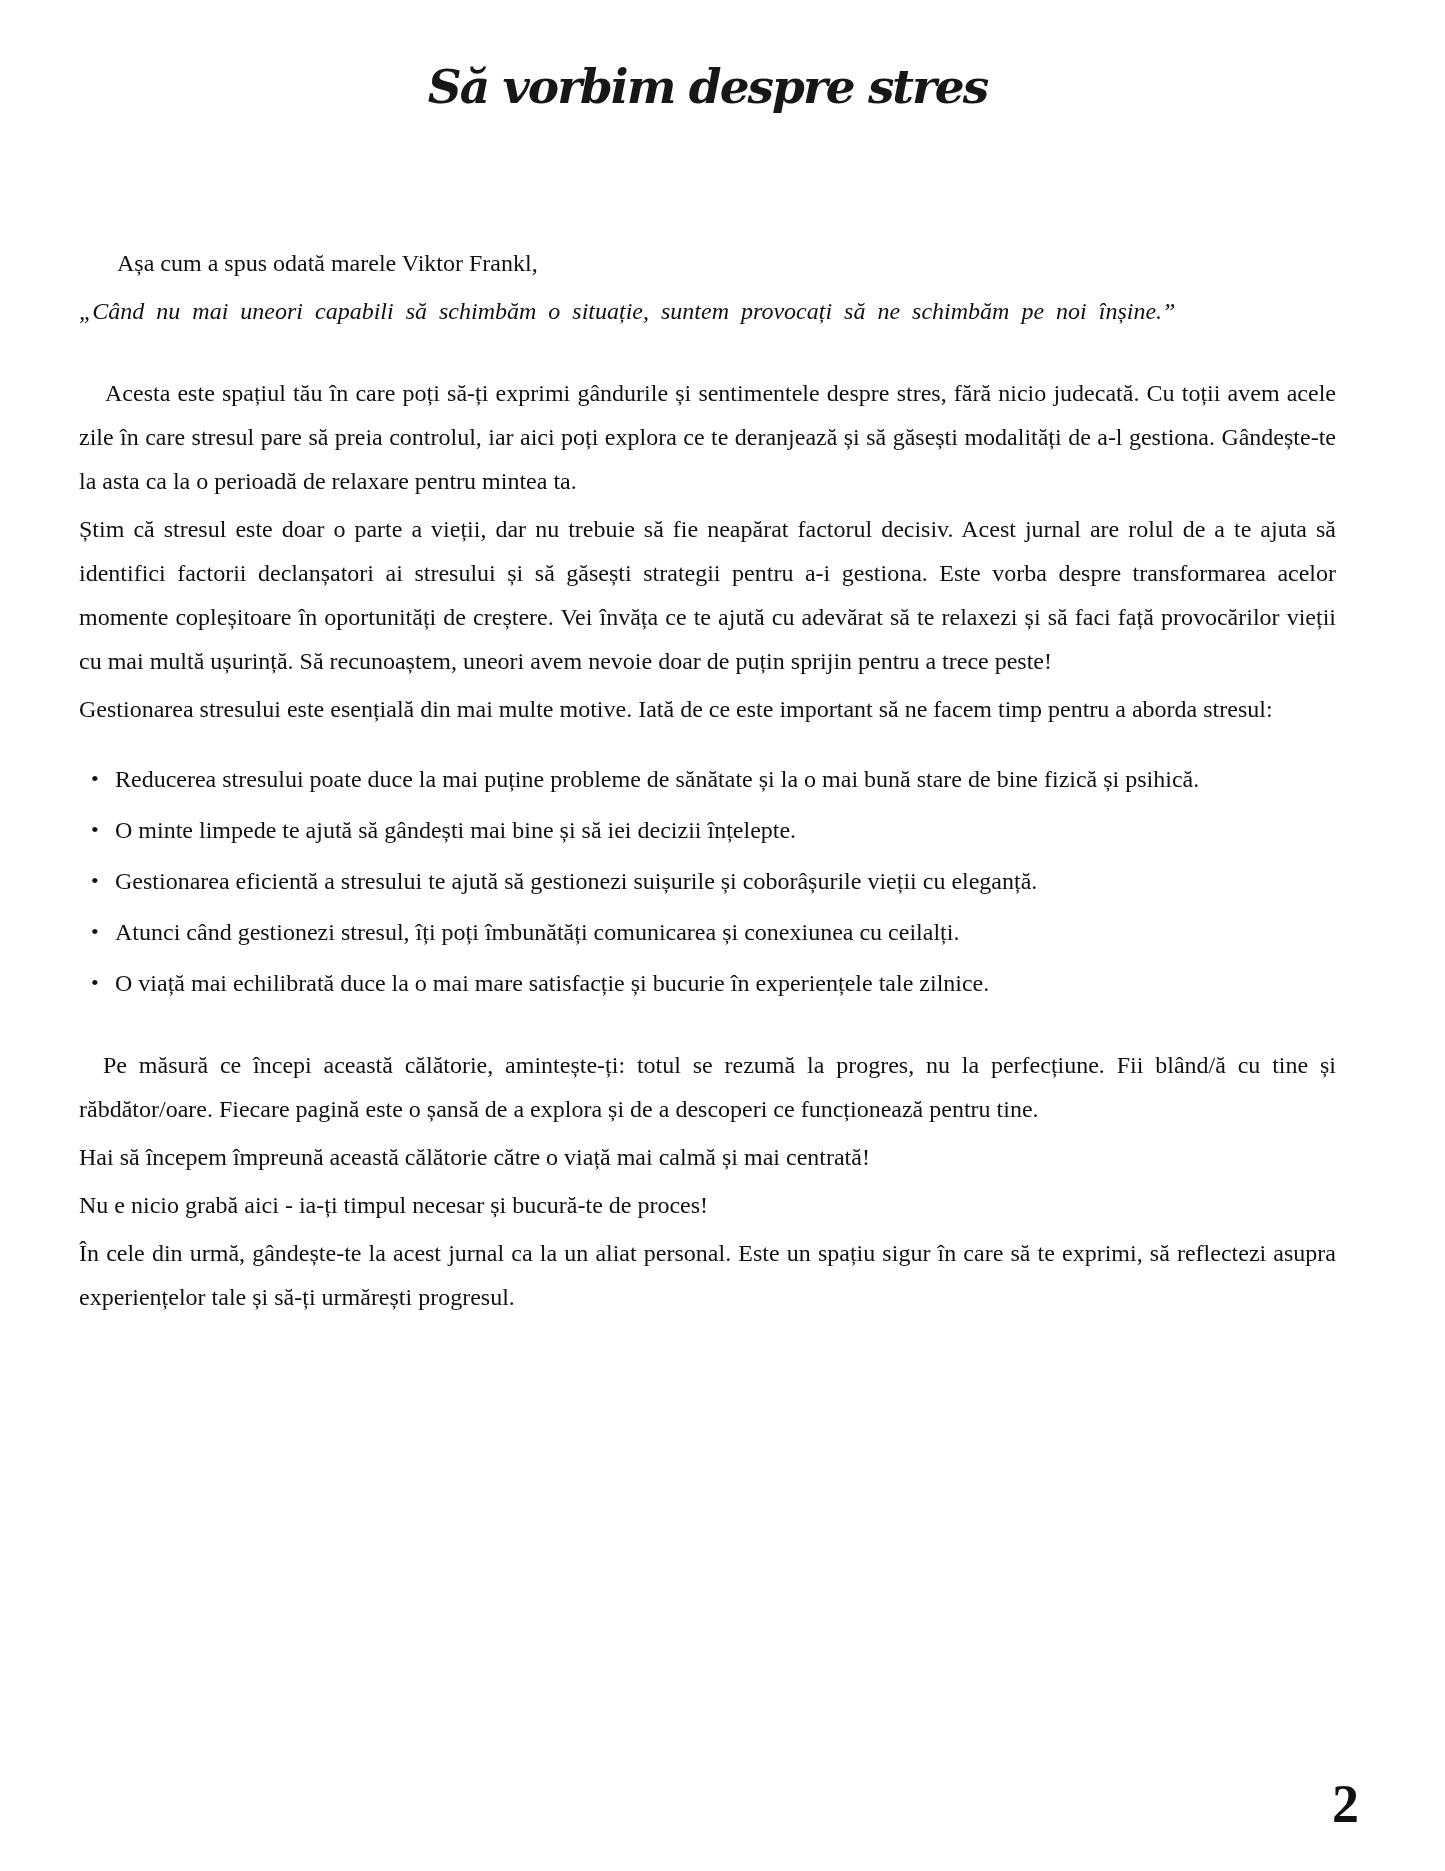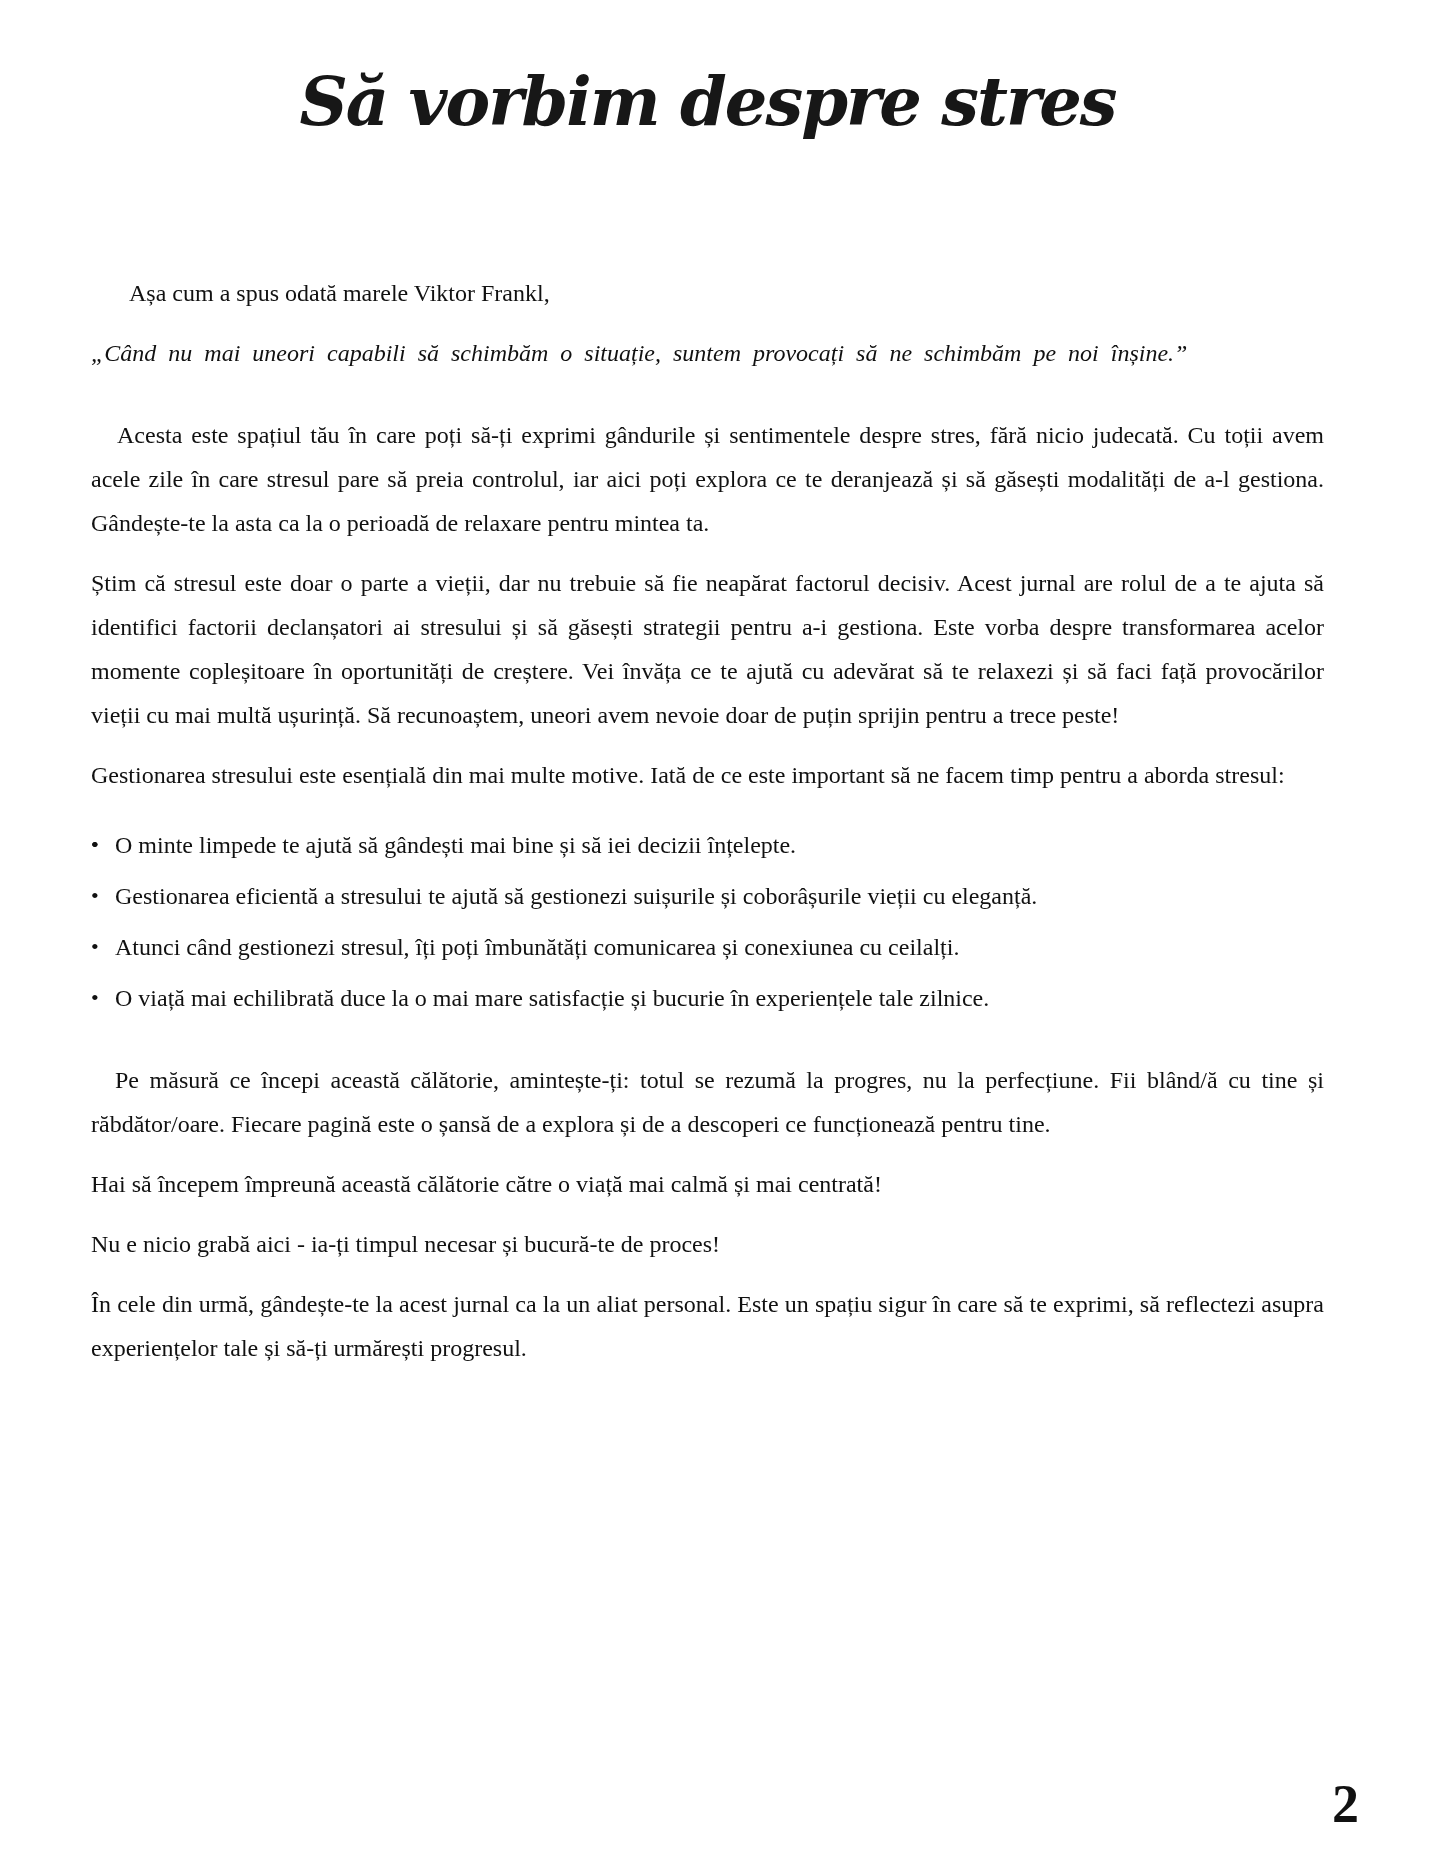--- a/index.html
+++ b/index.html
@@ -17,40 +17,40 @@
     height: 100%;
     padding: 52px 105px 0 75px;
     position: relative;
     background: #ffffff;
   }
   .doc-title {
     text-align: center;
     font-family: "DejaVu Serif", serif;
     font-style: italic;
     font-weight: 700;
-    font-size: 67px;
+    font-size: 47px;
     letter-spacing: -2px;
     line-height: 1.5;
     margin-bottom: 118px;
     color: #171717;
   }
   .body-text {
     font-size: 24px;
     line-height: 44px;
     text-align: justify;
   }
   .attribution {
     text-indent: 38px;
     text-align: left;
   }
   .quote {
     font-style: italic;
     word-spacing: 6px;
   }
-  .para { margin: 16px; }
+  .para { margin: 4px; }
   .para.first { margin-top: 38px; text-indent: 26px; }
   .points {
     list-style: none;
     margin: 26px 0 0 0;
     padding-left: 40px;
   }
   .points li {
     position: relative;
     text-align: justify;
     margin-bottom: 7px;
@@ -90,20 +90,21 @@
 
     <p class="para first">Acesta este spațiul tău în care poți să-ți exprimi gândurile și sentimentele despre stres, fără nicio judecată. Cu toții avem acele zile în care stresul pare să preia controlul, iar aici poți explora ce te deranjează și să găsești modalități de a-l gestiona. Gândește-te la asta ca la o perioadă de relaxare pentru mintea ta.</p>
 
     <p class="para">Știm că stresul este doar o parte a vieții, dar nu trebuie să fie neapărat factorul decisiv. Acest jurnal are rolul de a te ajuta să identifici factorii declanșatori ai stresului și să găsești strategii pentru a-i gestiona. Este vorba despre transformarea acelor momente copleșitoare în oportunități de creștere. Vei învăța ce te ajută cu adevărat să te relaxezi și să faci față provocărilor vieții cu mai multă ușurință. Să recunoaștem, uneori avem nevoie doar de puțin sprijin pentru a trece peste!</p>
 
     <p class="para">Gestionarea stresului este esențială din mai multe motive. Iată de ce este important să ne facem timp pentru a aborda stresul:</p>
 
     <ul class="points">
       <li>
         <span class="bullet-marker">•</span>
+        <span>Reducerea stresului poate duce la mai puține probleme de sănătate și la o mai bună stare de bine fizică și psihică.</span>
       </li>
       <li>
         <span class="bullet-marker">•</span>
         <span>O minte limpede te ajută să gândești mai bine și să iei decizii înțelepte.</span>
       </li>
       <li>
         <span class="bullet-marker">•</span>
         <span>Gestionarea eficientă a stresului te ajută să gestionezi suișurile și coborâșurile vieții cu eleganță.</span>
       </li>
       <li>

